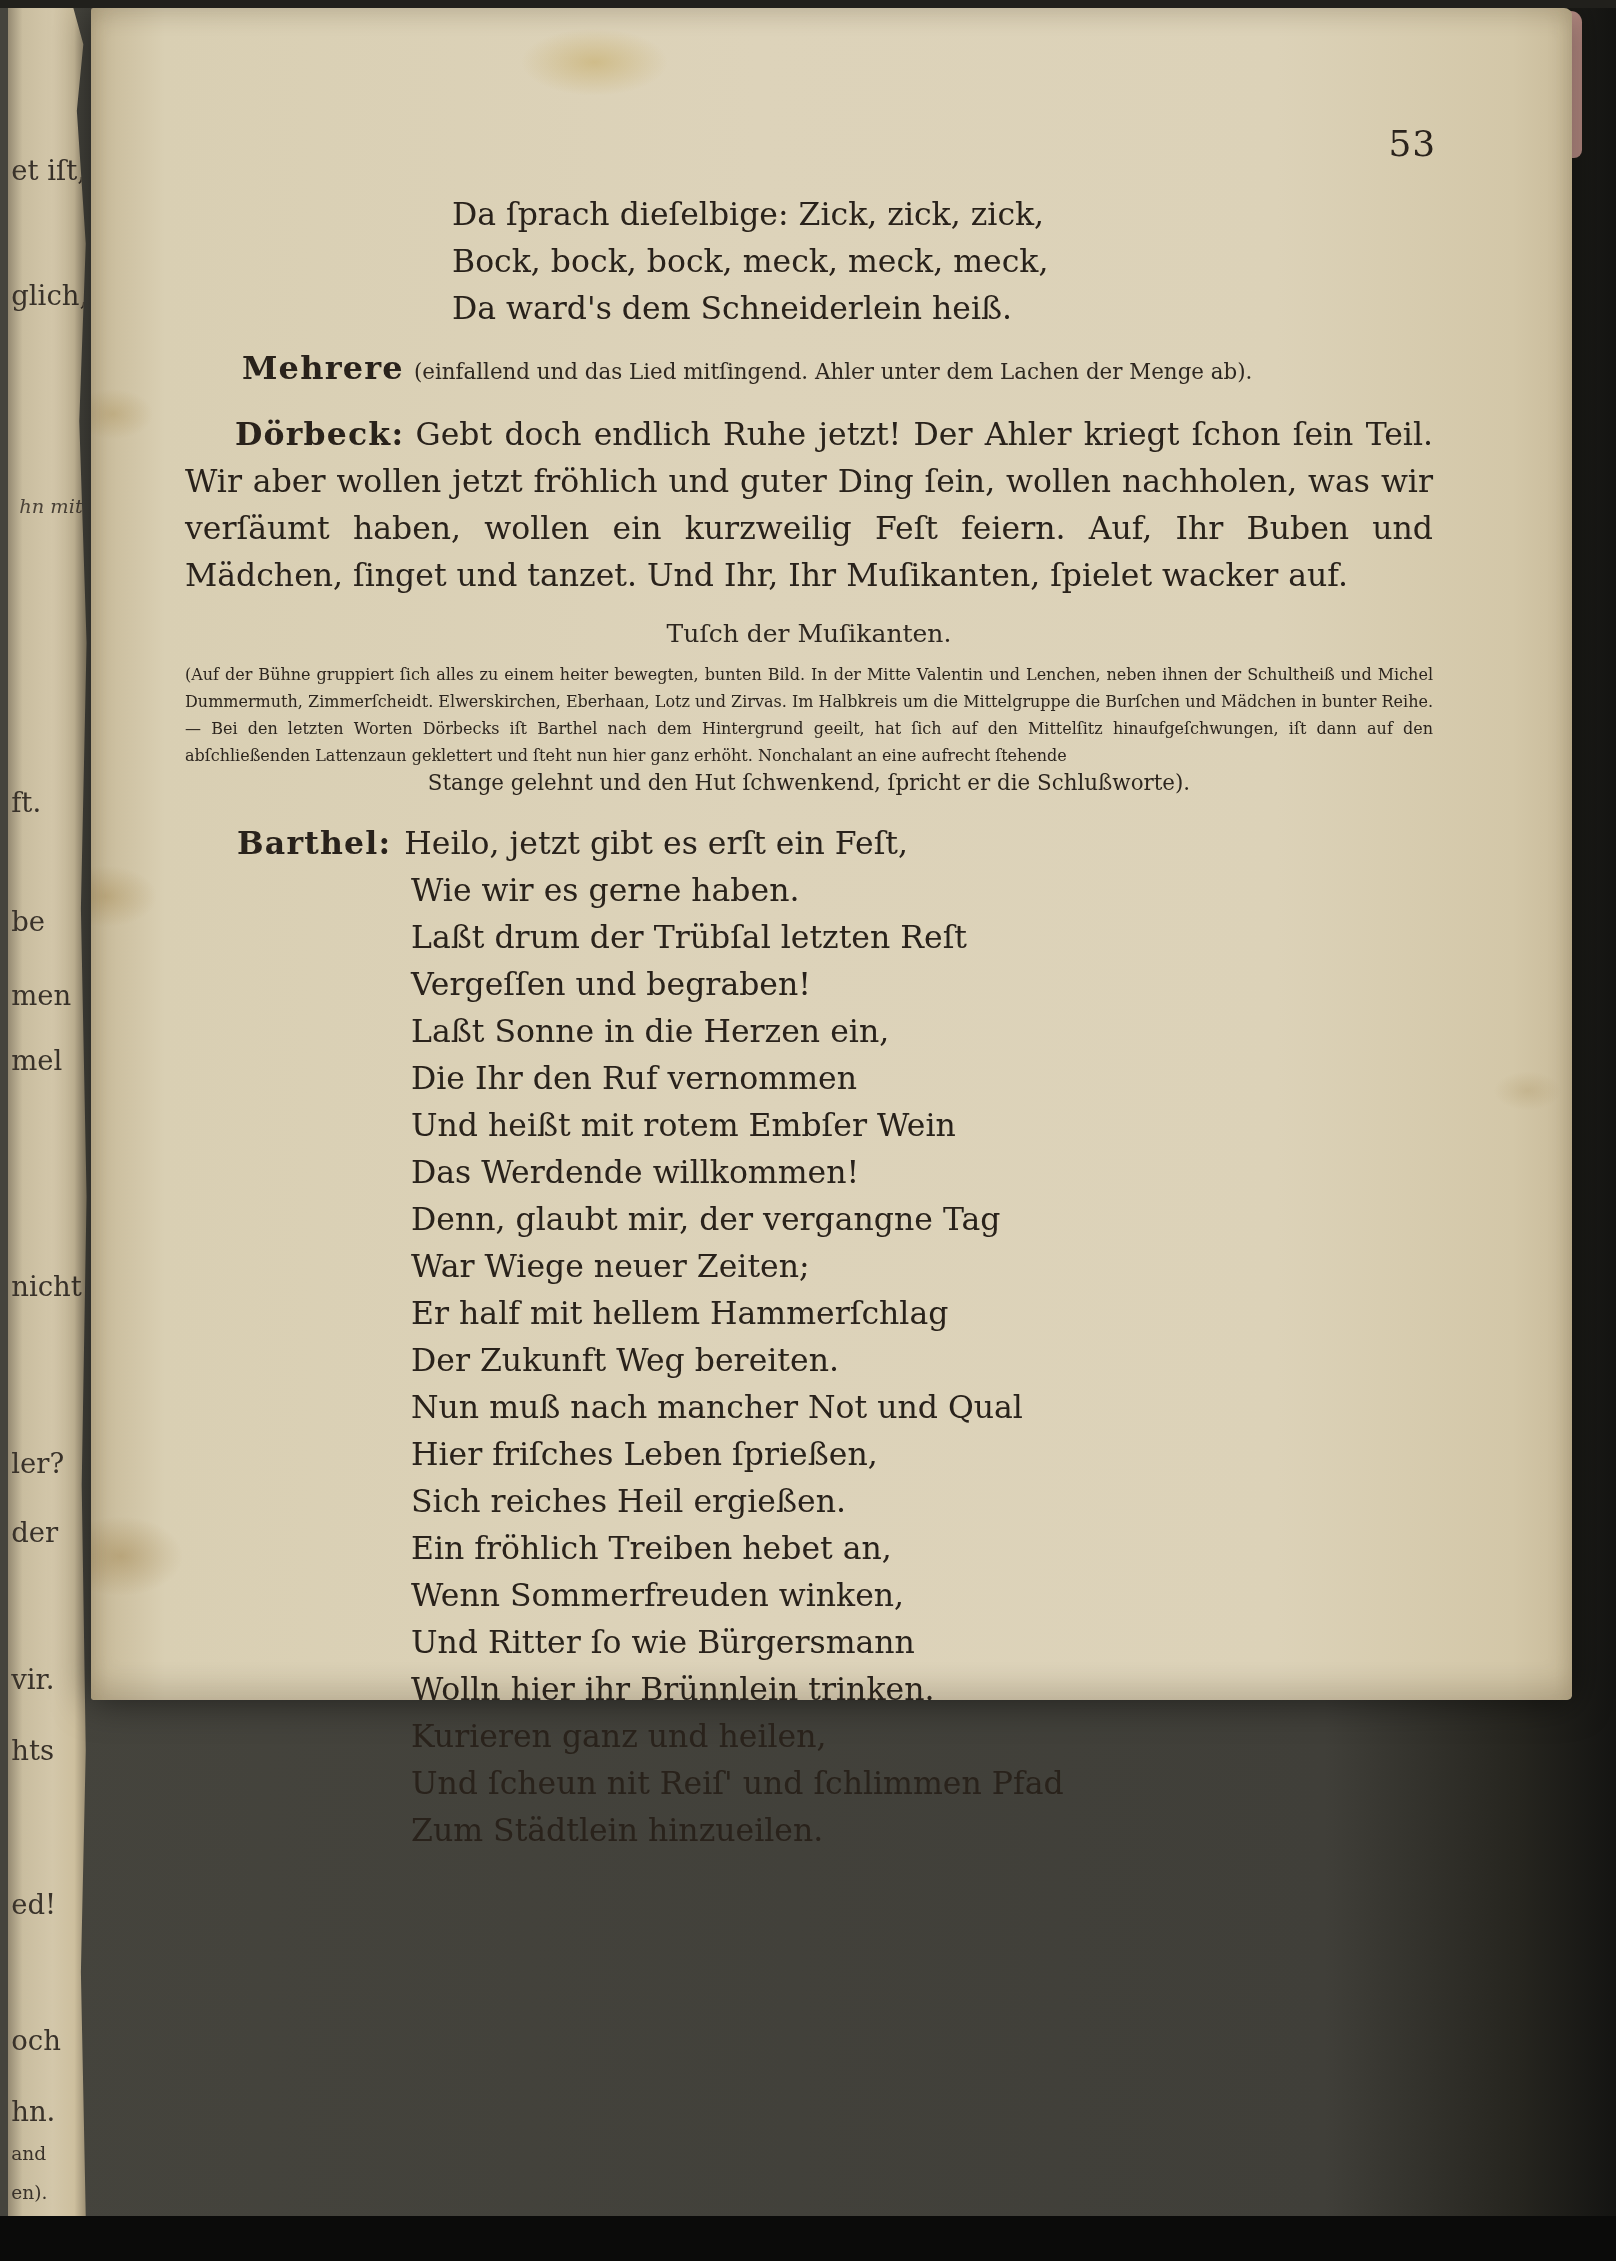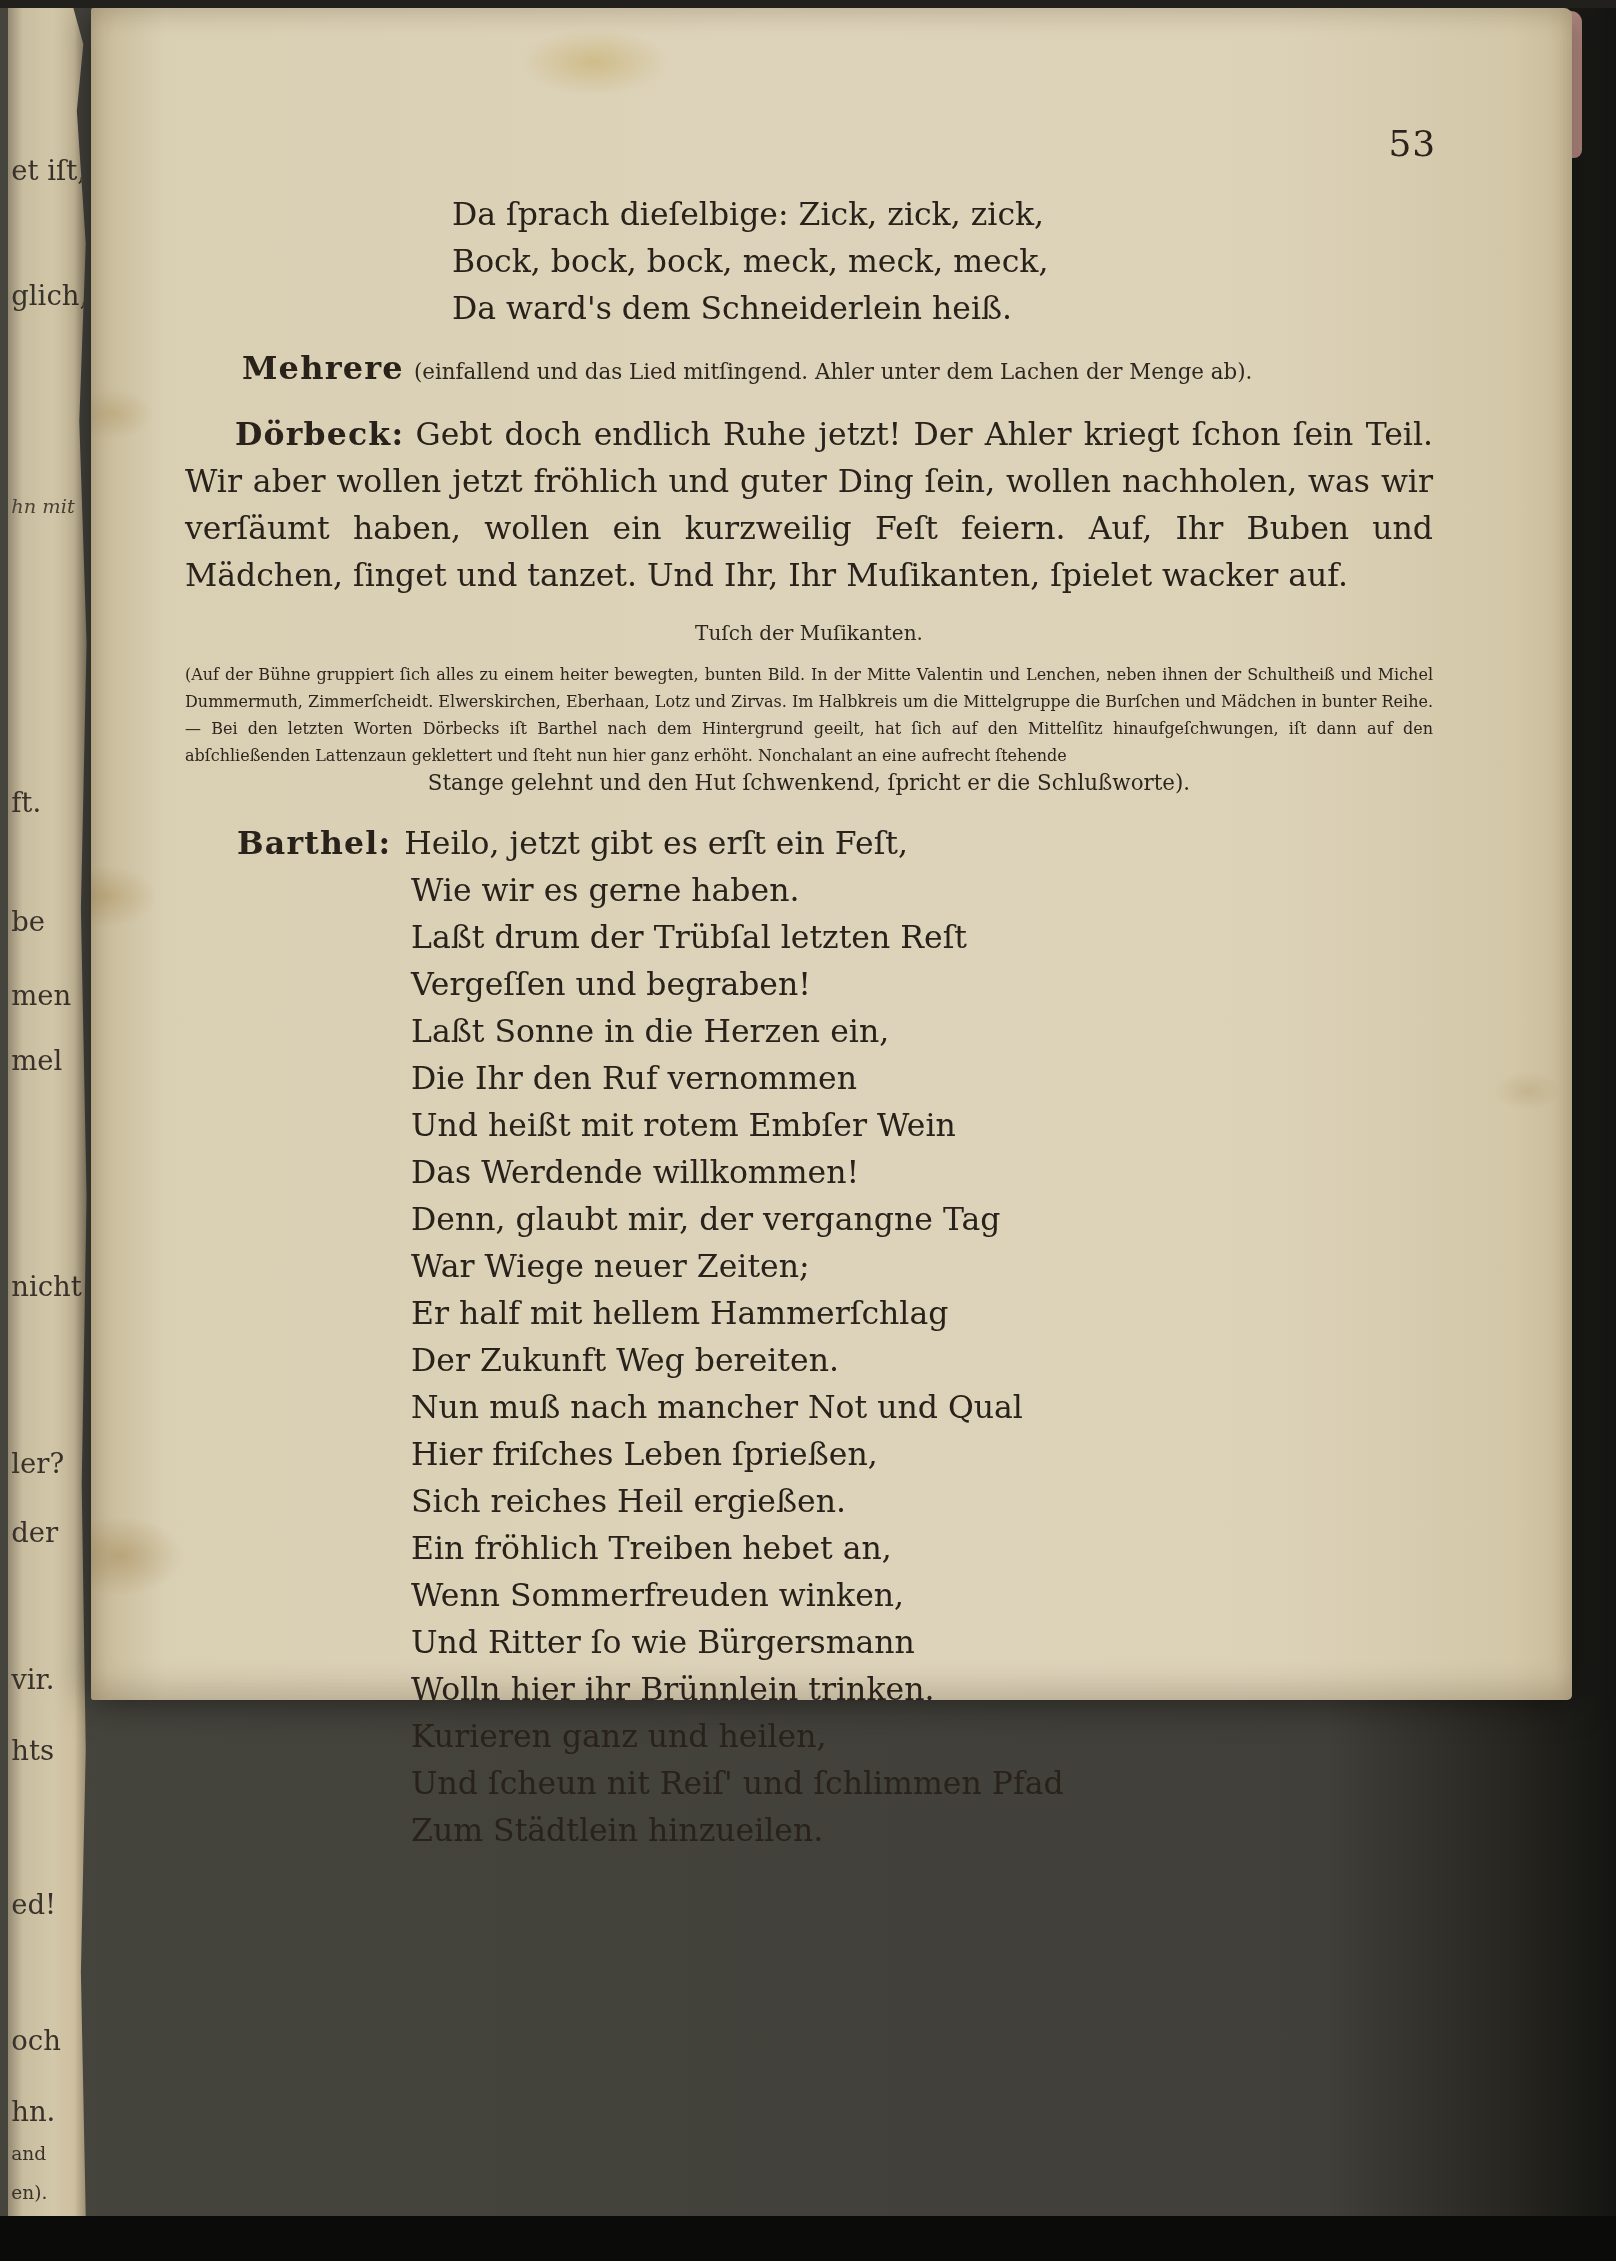--- a/index.html
+++ b/index.html
@@ -12,21 +12,21 @@
   .bottom-bar{position:absolute;left:0;bottom:0;width:100%;height:45px;background:#0b0b0a;z-index:6;}
   .top-sliver{position:absolute;left:0;top:0;width:100%;height:8px;background:#21201c;z-index:6;}
 
   
   .prev-page{
     position:absolute;left:8px;top:0;width:81px;height:2216px;z-index:3;
     background:linear-gradient(90deg,#958a72 0%,#c9bd9f 18%,#d3c7aa 55%,#cdbf9e 82%,#8f8268 100%);
     clip-path:polygon(0 0,78% 0,93% 2%,85% 5%,96% 11%,88% 19%,97% 29%,90% 41%,97% 54%,91% 67%,96% 79%,90% 89%,96% 100%,0 100%);
   }
   .frag{position:absolute;left:3.2px;font-size:27.5px;color:#39322a;white-space:nowrap;}
-  .frag.small{font-size:19.4px;font-style:italic;color:#4a4238;}
+  .frag.small{font-size:19.4px;font-style:italic;color:#4a4238;margin-left:8px;}
   .frag.tiny{font-size:18.6px;}
 
   
   .pink-edge{
     position:absolute;left:1532px;top:11.3px;width:50px;height:147px;z-index:2;
     background:linear-gradient(90deg,#c69a92,#dcaba1 60%,#b98c84);
     border-radius:0 11.3px 8px 0;
   }
 
   .main-page{
@@ -50,21 +50,21 @@
 
   .verse-top{margin-left:267px;}
   .mehrere-line{margin-top:16px;margin-left:57px;line-height:40px;}
   .speaker{font-weight:bold;letter-spacing:1.2px;}
   .mehrere-line .speaker{font-size:32px;}
   .mehrere-line .direction{font-size:21.4px;color:#2e2720;}
 
   .doerbeck{margin:18px 0 0 0;text-align:justify;text-indent:50px;}
   .doerbeck .speaker{margin-right:11.3px;}
 
-  .music-cue{margin-top:11.3px;text-align:center;font-size:20px;color:#2e2720;}
+  .music-cue{margin-top:11.3px;text-align:center;font-size:25px;color:#2e2720;}
 
   .stage-direction{margin:4px 0 0 0;text-align:justify;font-size:16px;line-height:27px;color:#2c251e;}
   .stage-last{text-align:center;font-size:21.4px;line-height:27px;color:#2c251e;}
 
   .barthel{margin-top:22.6px;}
   .barthel-first{margin-left:52px;}
   .barthel-first .speaker{margin-right:13px;}
   .barthel-verse{margin-left:226px;}
 </style>
 </head>

